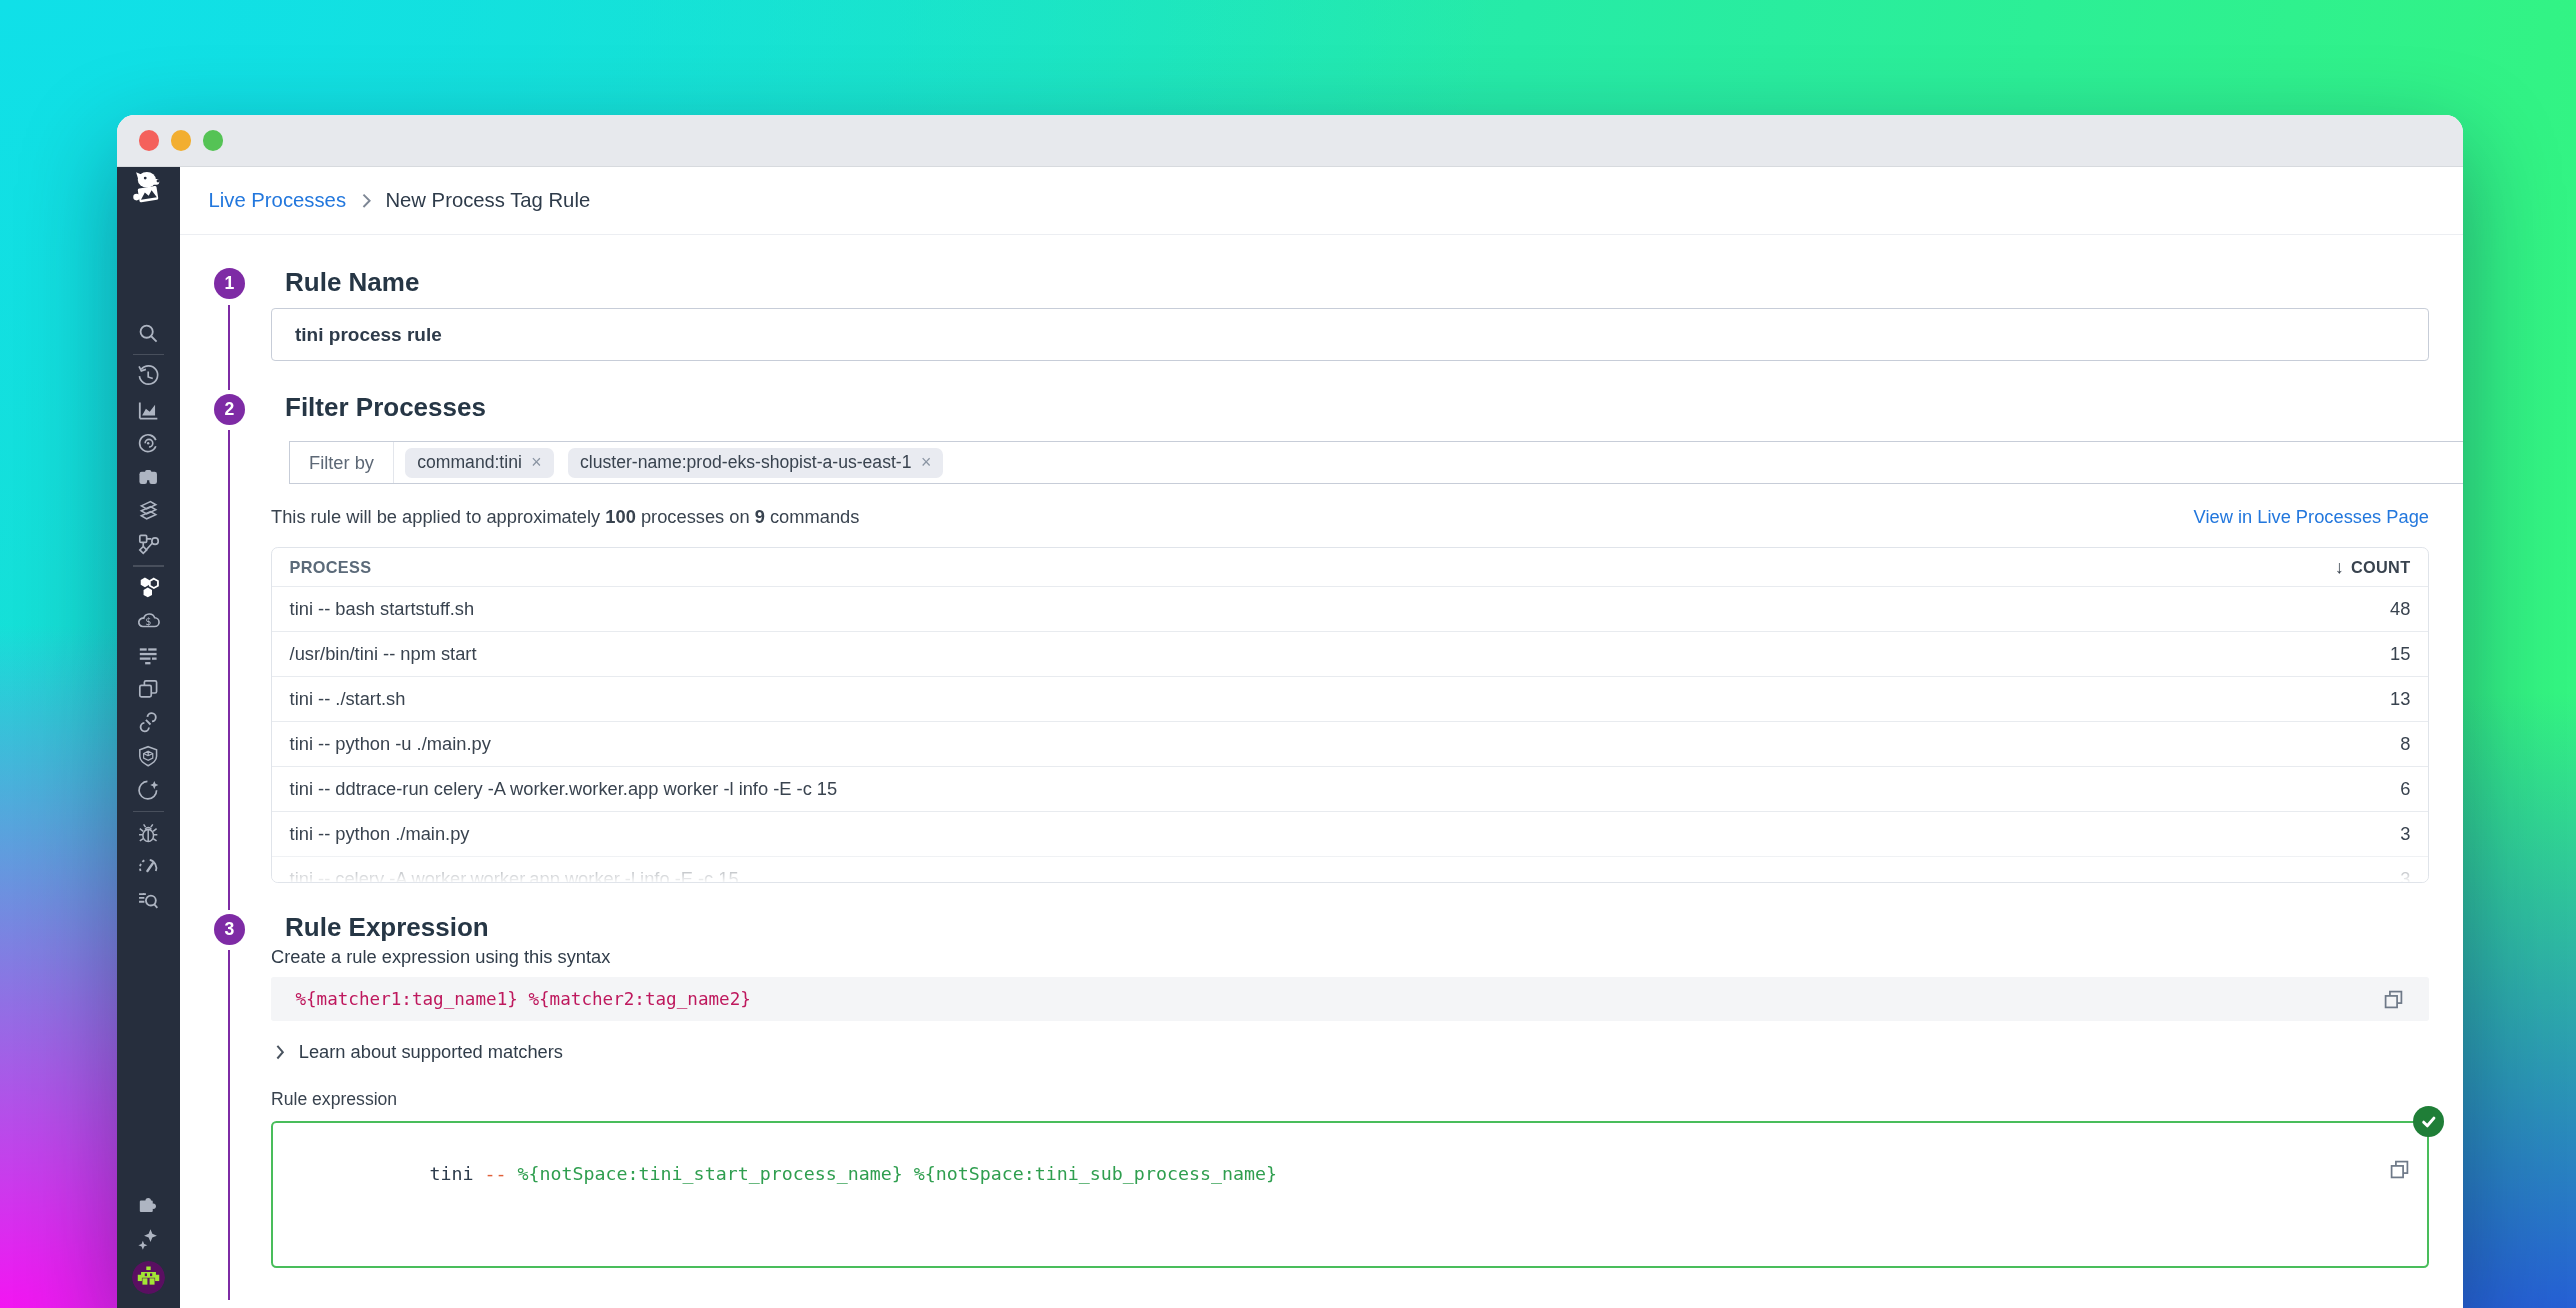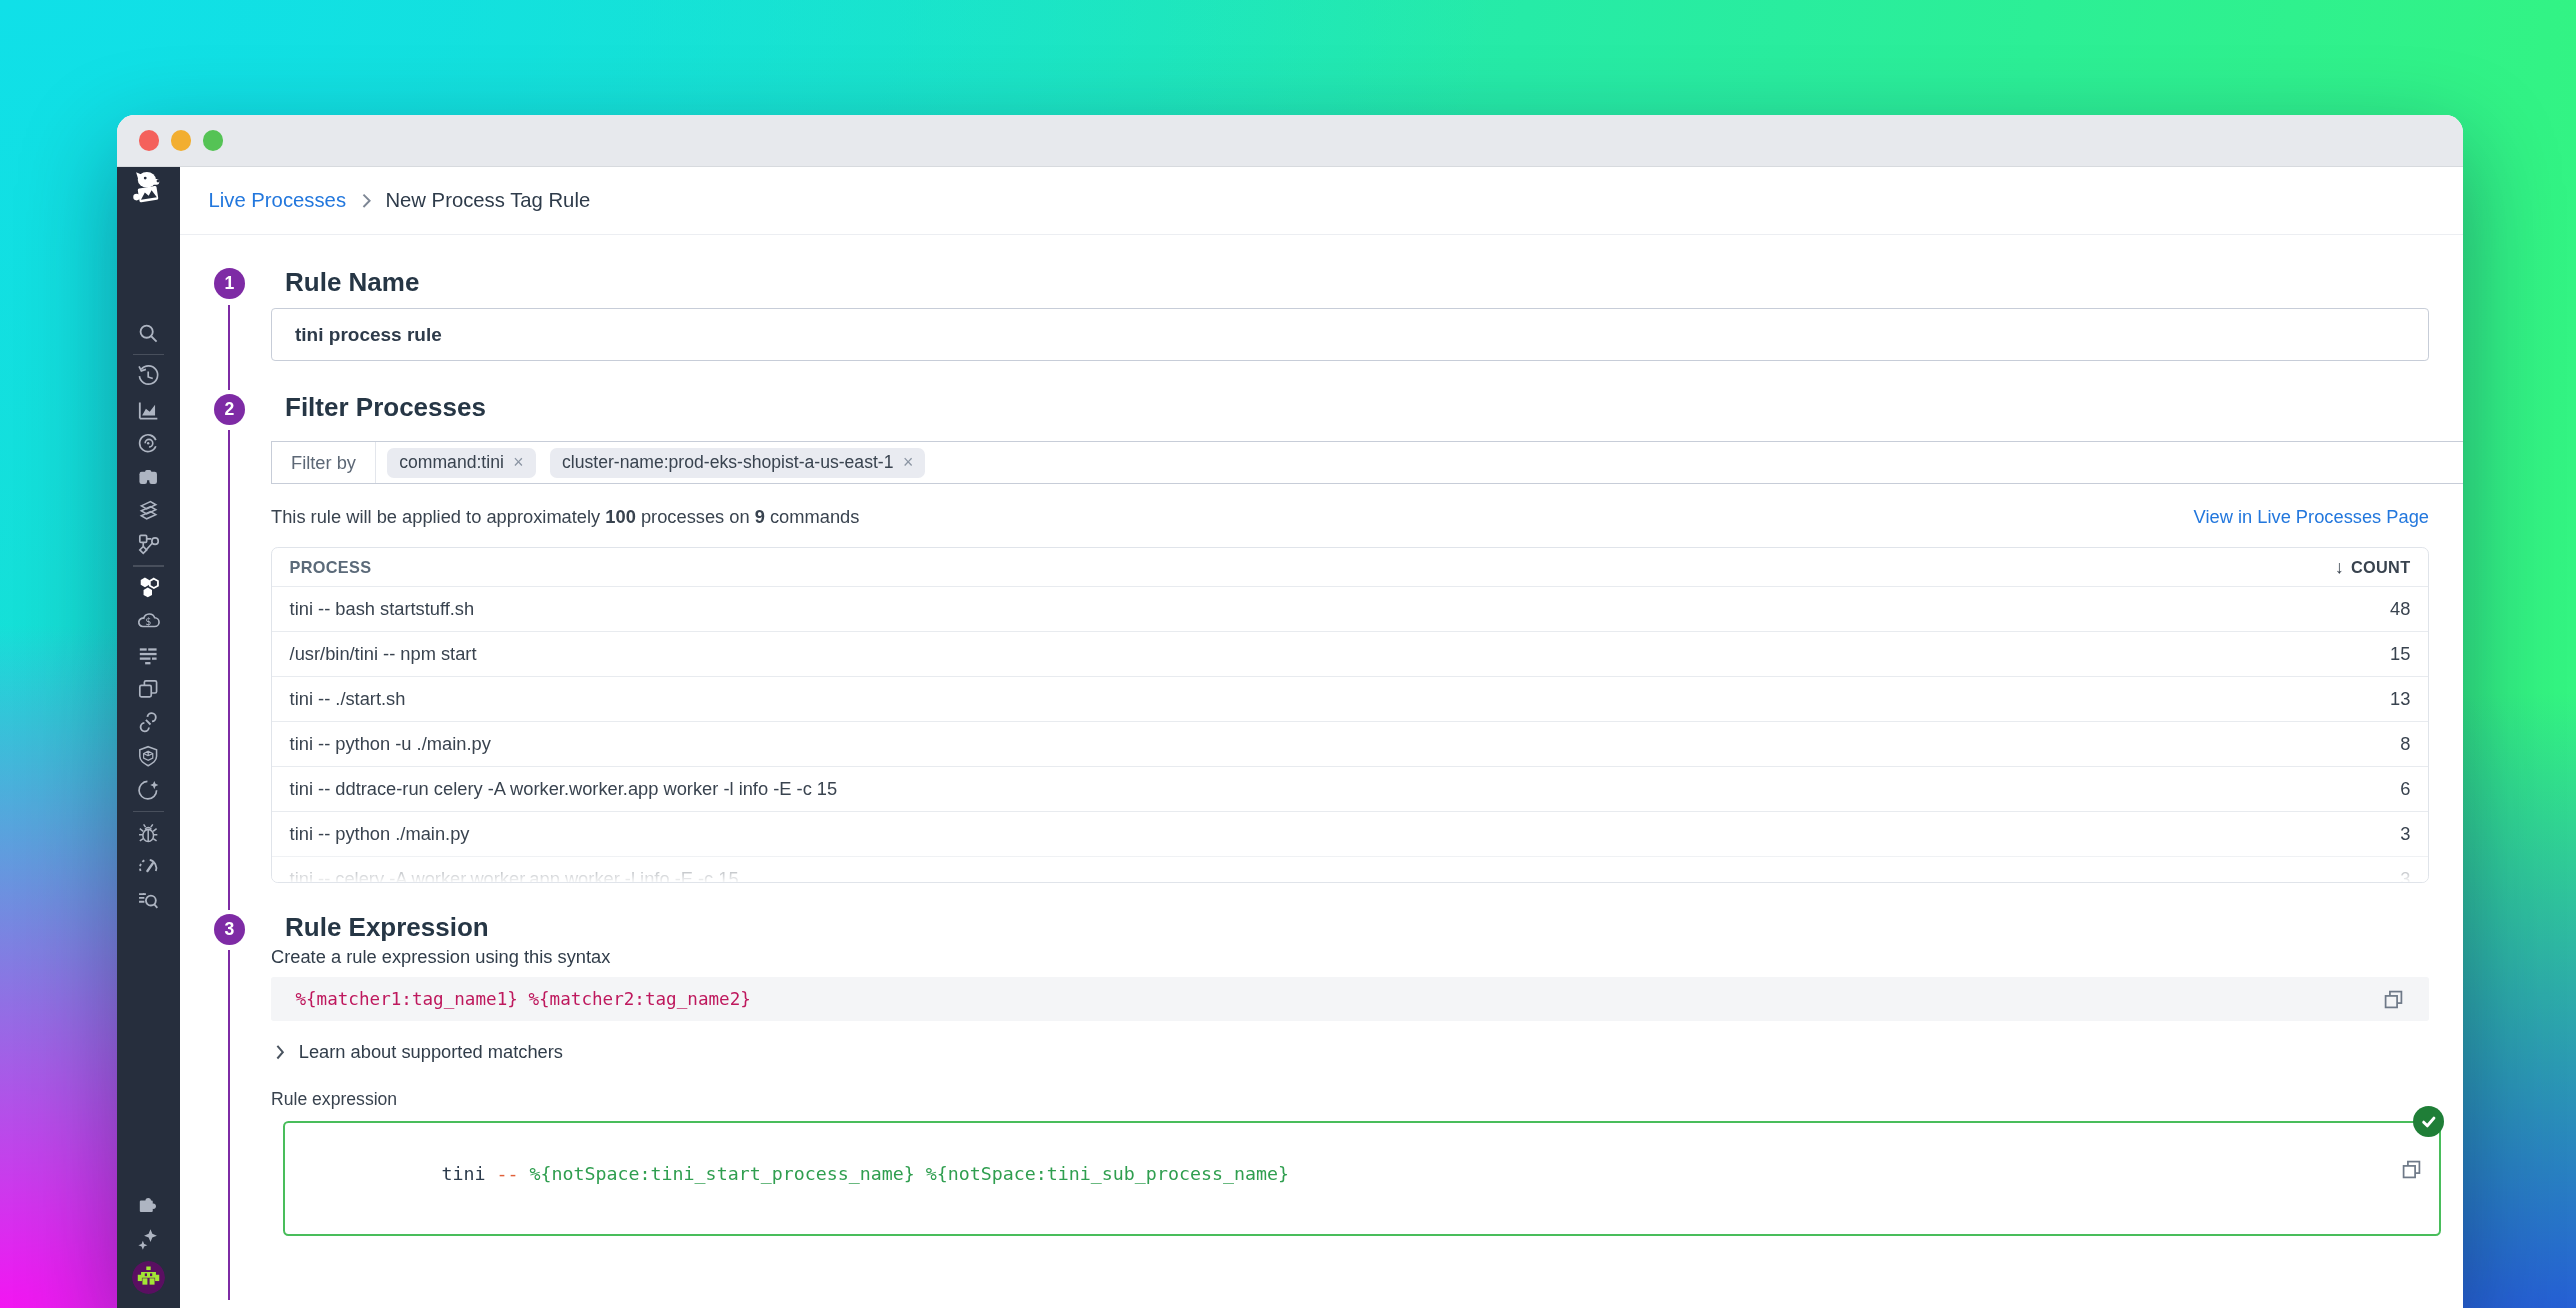--- a/index.html
+++ b/index.html
@@ -45,21 +45,21 @@
   .abs { position:absolute; }
 
   .step-circle { width:31px; height:31px; border-radius:50%; background:#7e2ba5; color:#fff;
     font-size:17.6px; font-weight:bold; display:flex; align-items:center; justify-content:center; left:34px; }
   .rail { left:48px; width:2px; background:#7e2ba5; }
   .h2 { left:105px; font-size:26px; font-weight:600; color:#263645; }
 
   .textinput { left:91px; width:2158px; height:53px; border:1.4px solid #c7cdd8; border-radius:4.1px;
     font-size:19px; color:#2e3b4a; padding:0 23px; font-family:"Liberation Sans", sans-serif; outline:none;font-weight:bold; }
 
-  .filterbar { left:91px; width:2267px; height:43px; border:1.4px solid #c7cdd8; border-radius:0;
+  .filterbar { left:109px; width:2267px; height:43px; border:1.4px solid #c7cdd8; border-radius:0;
     display:flex; align-items:center; padding:0 16.3px 0 0; background:#fff; }
   .filterby { font-size:18.3px; color:#5d6876; padding:0 19px; height:100%; display:flex; align-items:center;
     border-right:1.4px solid #e3e6ec; margin-right:11px; }
   .tag { background:#e9ebf1; border-radius:6.8px; height:30px; display:flex; align-items:center;
     padding:0 12.2px; font-size:17.6px; color:#39434f; margin-right:14px; gap:9.5px; }
   .tag .x { color:#8b95a3; font-size:17.6px; cursor:pointer; }
   .bar-right { margin-left:auto; display:flex; align-items:center; gap:13.6px; }
   .clear-circ { width:23px; height:23px; border-radius:50%; background:#97a0ac; color:#fff;
     font-size:15px; font-weight:bold; display:flex; align-items:center; justify-content:center; cursor:pointer; }
   .caret { width:0; height:0; border-left:7.5px solid transparent; border-right:7.5px solid transparent;
@@ -81,22 +81,22 @@
   .tfade { position:absolute; left:0; right:0; bottom:0; height:39px;
     background:linear-gradient(rgba(255,255,255,0), rgba(255,255,255,.95)); pointer-events:none; }
 
   .intro { left:91px; font-size:18.3px; color:#313d4a; }
   .codeblock { left:91px; width:2158px; height:44px; background:#f4f5f7; border-radius:2.7px;
     display:flex; align-items:center; padding:0 24.4px; font-family:"DejaVu Sans Mono", monospace;
     font-size:17.6px; color:#be185d; }
   .codeblock .copy { margin-left:auto; cursor:pointer; display:flex; }
   .learnrow { left:95px; display:flex; align-items:center; gap:13.6px; font-size:18.3px; color:#313d4a; cursor:pointer; }
   .expr-label { left:91px; font-size:17.6px; color:#39434f; }
-  .editor { left:91px; width:2158px; height:115px; border:2px solid #49bd5b; border-radius:5.4px;
-    background:#fff; padding:19px 24.4px; font-family:"DejaVu Sans Mono", monospace; font-size:18.3px; white-space:pre;margin-left:12px; }
+  .editor { left:91px; width:2158px; height:147px; border:2px solid #49bd5b; border-radius:5.4px;
+    background:#fff; padding:19px 24.4px; font-family:"DejaVu Sans Mono", monospace; font-size:18.3px; white-space:pre; }
   .tok-plain{color:#2c3b4c;} .tok-op{color:#e0603a;} .tok-matcher{color:#2f9e4f;}
   .editor-copy { position:absolute; top:13.6px; right:16.3px; cursor:pointer; }
   .badge { left:2233px; top:879px; width:31px; height:31px; border-radius:50%; background:#1f7e37;
     display:flex; align-items:center; justify-content:center; }
   .badge svg { display:block; }
 </style>
 </head>
 <body>
 
 <div class="stage">

